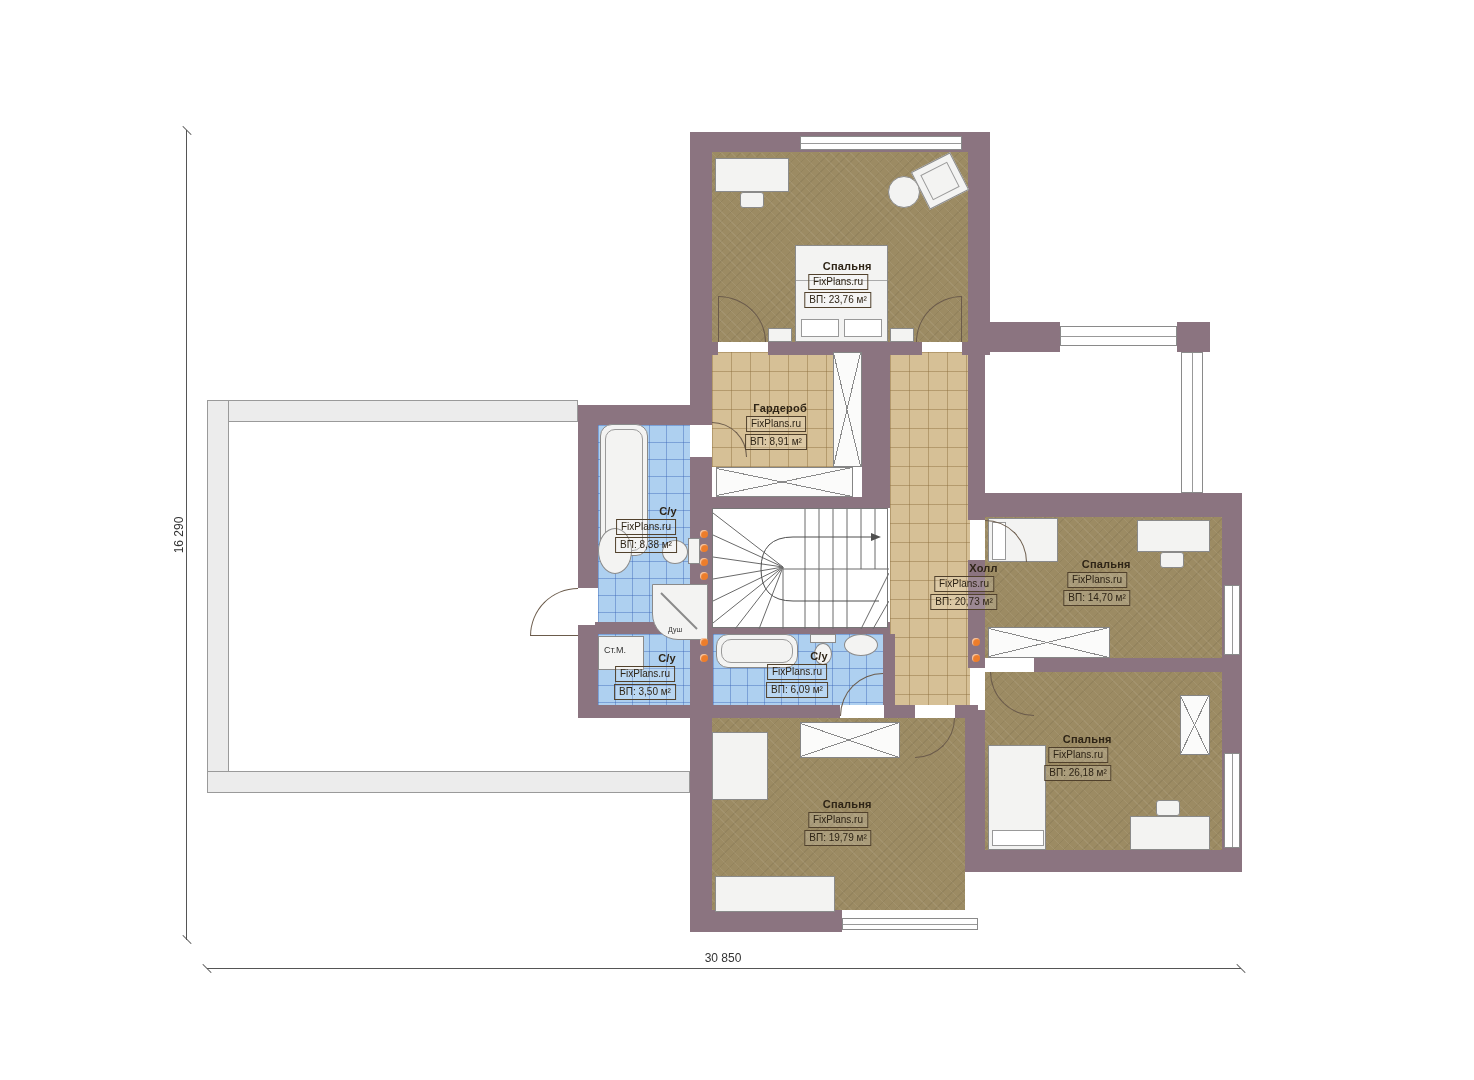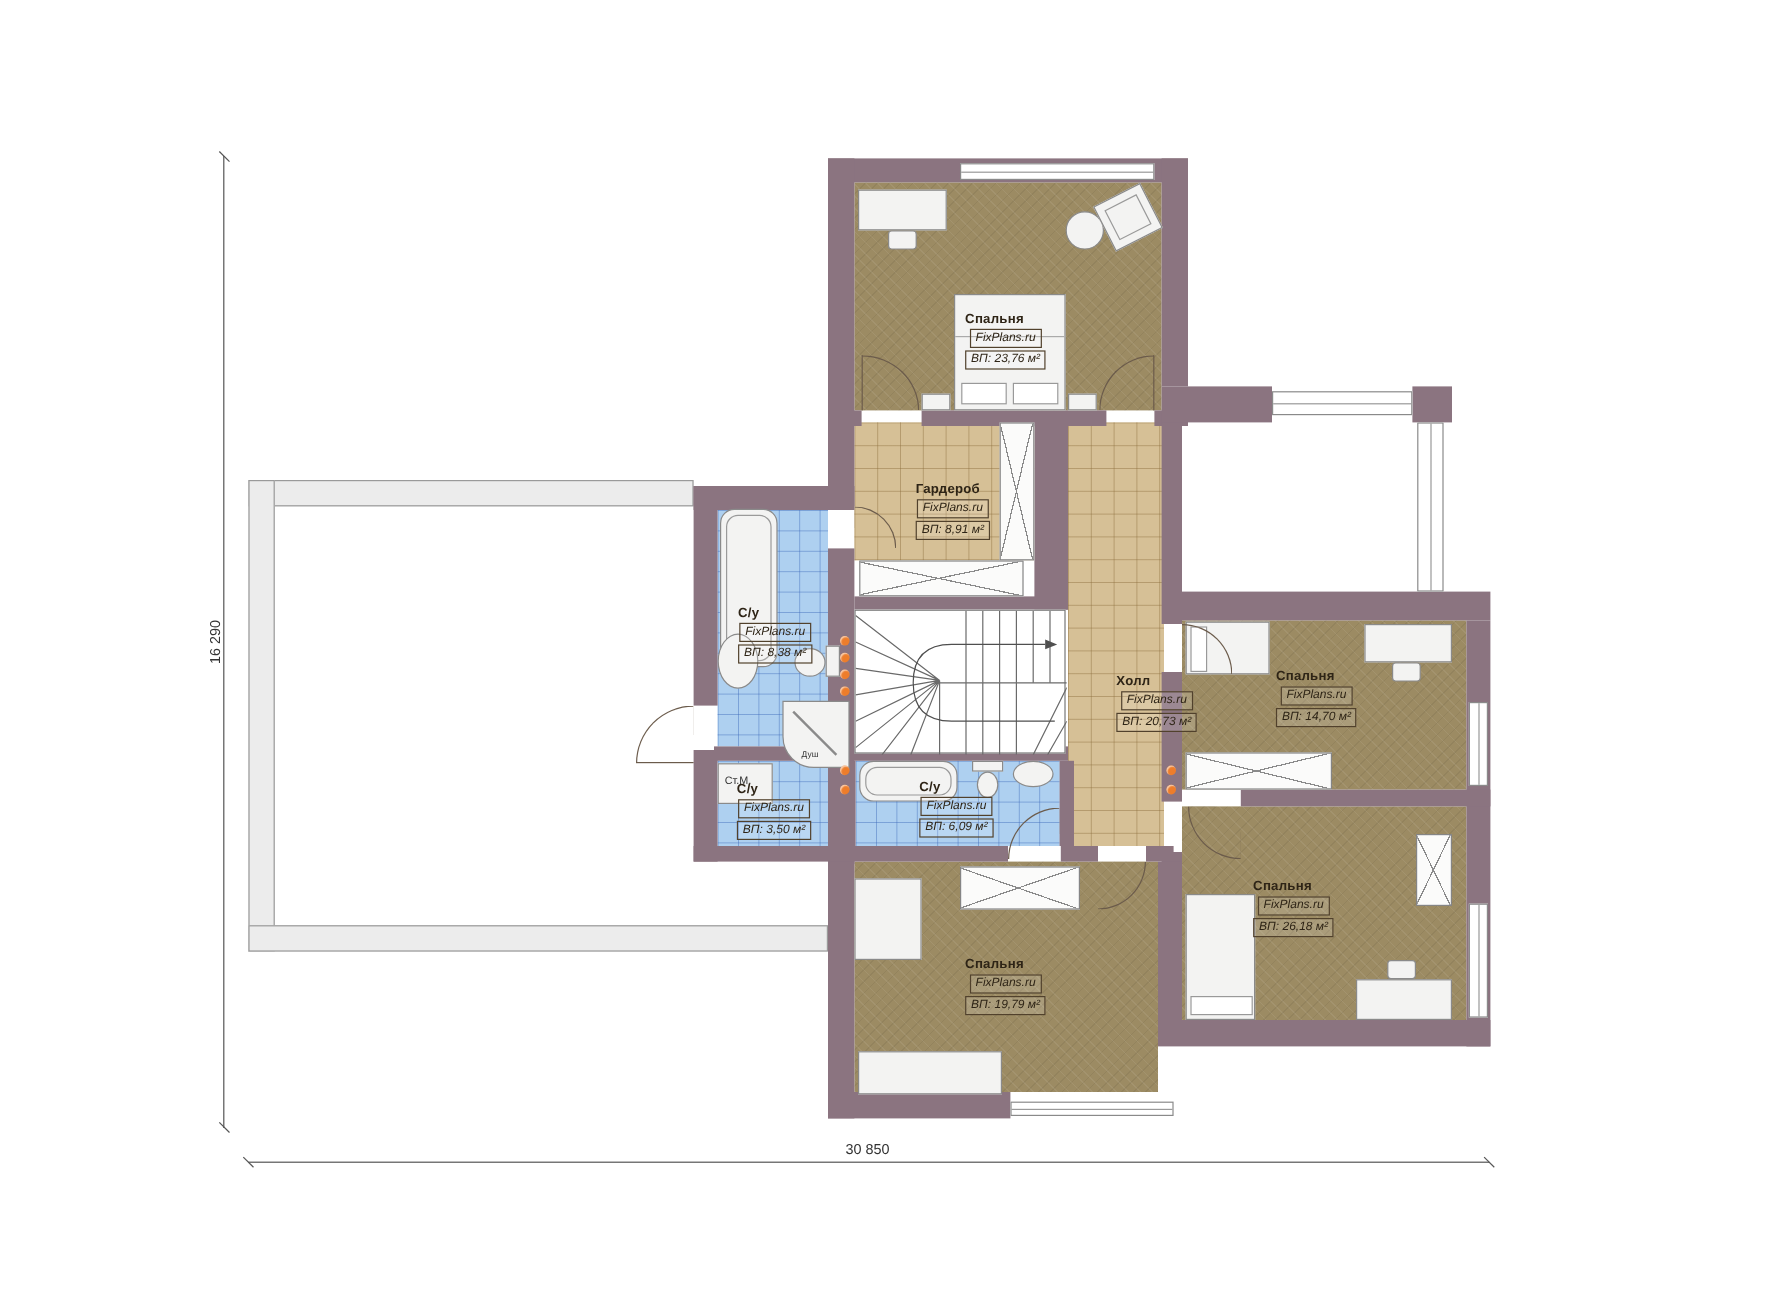--- a/index.html
+++ b/index.html
@@ -36,24 +36,24 @@
     background-image:linear-gradient(to top right,transparent calc(50% - 1px),#8a8a8a calc(50% - 1px) calc(50% + 0px),transparent calc(50% + 0px)),
                      linear-gradient(to bottom right,transparent calc(50% - 1px),#8a8a8a calc(50% - 1px) calc(50% + 0px),transparent calc(50% + 0px));}
   .arc{position:absolute;border:0 solid #6b5b4b;box-sizing:border-box;z-index:5;background:transparent;}
   .arc-tr{border-top-width:1px;border-right-width:1px;border-top-right-radius:100% 100%;}
   .arc-tl{border-top-width:1px;border-left-width:1px;border-top-left-radius:100% 100%;}
   .arc-bl{border-bottom-width:1px;border-left-width:1px;border-bottom-left-radius:100% 100%;}
   .arc-br{border-bottom-width:1px;border-right-width:1px;border-bottom-right-radius:100% 100%;}
   .leaf{position:absolute;background:#6b5b4b;z-index:5;}
   .dot{position:absolute;width:8px;height:8px;border-radius:50%;background:var(--accent);
        box-shadow:inset 1px 1px 1px rgba(255,255,255,.6);z-index:5;}
-  .room-label{position:absolute;transform:translateX(-50%);text-align:left;z-index:6;white-space:nowrap;}
+  .room-label{position:absolute;transform:translateX(-50%);text-align:right;z-index:6;white-space:nowrap;}
   .room-name{font-size:11px;font-weight:bold;letter-spacing:.2px;}
   .label-box{display:table;margin:2px auto 0;border:1px solid #51412c;font-size:10px;
-             padding:0 4px;line-height:14px;background:rgba(255,255,255,.15);font-style:italic;}
+             padding:0 4px;line-height:14px;background:rgba(255,255,255,.15);}
   .tiny-label{position:absolute;font-size:9px;z-index:6;color:#333;text-align:right;}
   .dim-line{position:absolute;background:#555;z-index:6;}
   .dim-text{position:absolute;font-size:12px;color:#333;z-index:6;}
   .tick{position:absolute;width:12px;height:1px;background:#555;z-index:6;}
   .stairs{position:absolute;background:#fff;border:1px solid #777;box-sizing:border-box;z-index:4;}
 </style>
 </head>
 <body>
 
 <div class="canvas">
@@ -205,21 +205,21 @@
 
   <div class="xbox" style="left:800px;top:722px;width:100px;height:36px;"></div>
   <div class="furn" style="left:712px;top:732px;width:56px;height:68px;"></div>
   <div class="furn" style="left:715px;top:876px;width:120px;height:36px;"></div>
 
   <div class="room-label" style="left:838px;top:260px;">
     <div class="room-name">Спальня</div>
     <div class="label-box">FixPlans.ru</div>
     <div class="label-box">ВП: 23,76 м²</div>
   </div>
-  <div class="room-label" style="left:794px;top:402px;">
+  <div class="room-label" style="left:776px;top:402px;">
     <div class="room-name">Гардероб</div>
     <div class="label-box">FixPlans.ru</div>
     <div class="label-box">ВП: 8,91 м²</div>
   </div>
   <div class="room-label" style="left:646px;top:505px;">
     <div class="room-name">С/у</div>
     <div class="label-box">FixPlans.ru</div>
     <div class="label-box">ВП: 8,38 м²</div>
   </div>
   <div class="room-label" style="left:917px;top:562px;margin-left:47px;">

